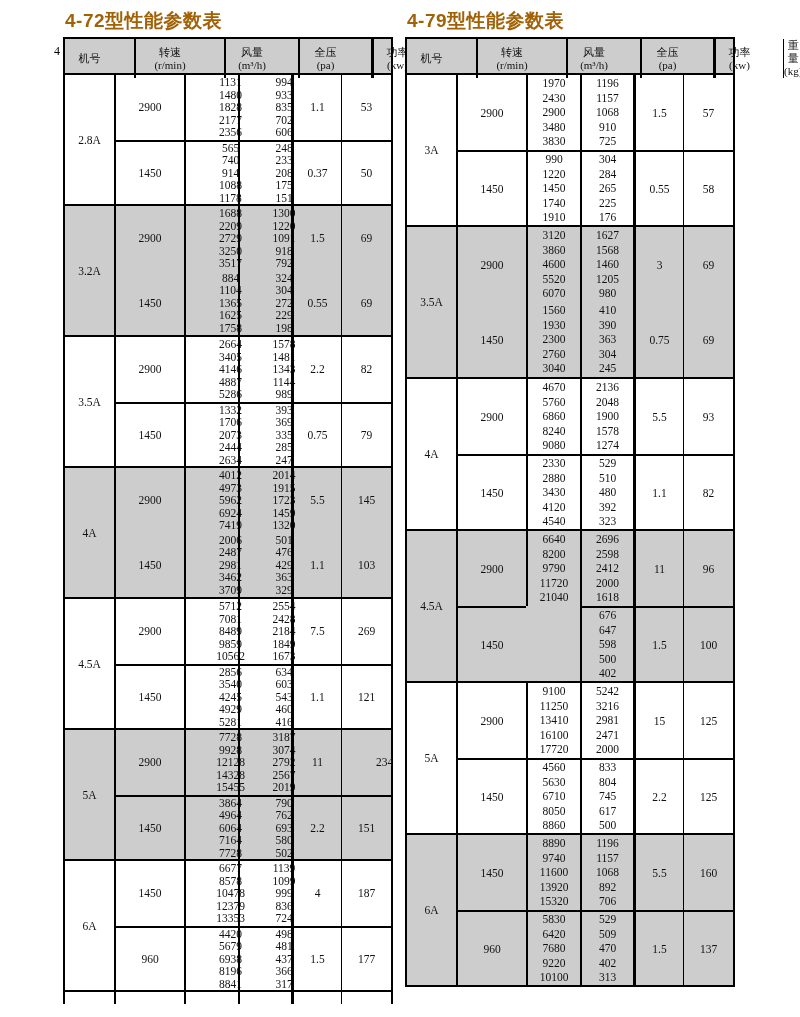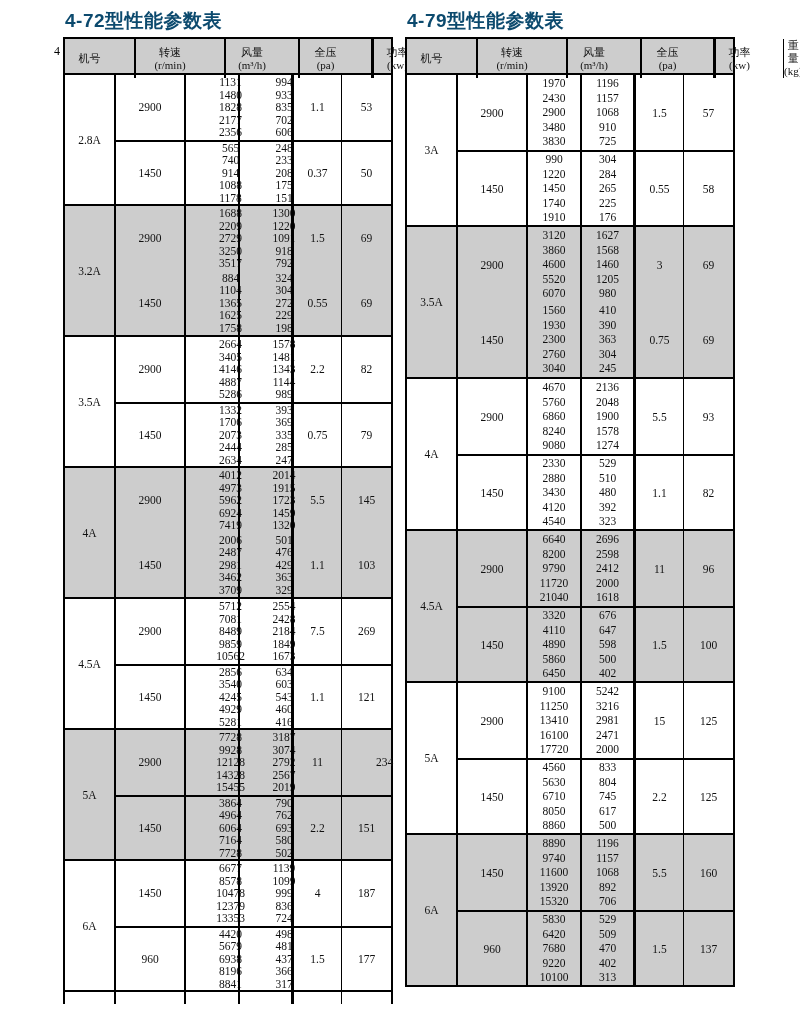--- a/index.html
+++ b/index.html
@@ -6,21 +6,21 @@
   body{
     width:800px;height:1017px;position:relative;background:#ffffff;
     font-family:"Liberation Serif", serif;color:#111;
     -webkit-font-smoothing:antialiased;
   }
   .table-wrap{position:absolute;width:330px;}
   #t1{left:63px;top:10px;}
   #t2{left:405px;top:10px;}
   .tbl-title{
     font-family:"Liberation Sans", sans-serif;font-weight:bold;
-    font-size:19px;line-height:22px;color:#0c4a6e;margin:0 0 5px 2px;letter-spacing:0.5px;
+    font-size:19px;line-height:22px;color:#a16207;margin:0 0 5px 2px;letter-spacing:0.5px;
     white-space:nowrap;
   }
   .tbl{border:2px solid #000;background:#fff;}
   .hdr,.section,.stubs{
     display:grid;
     grid-template-columns:49px 70px 54px 53px 50px 1fr;
   }
   .hdr{height:34px;background:#cdcdcd;border-bottom:2px solid #000;gap:20px;}
   .hcell{
     display:flex;flex-direction:column;justify-content:center;align-items:center;
@@ -504,27 +504,20 @@
         <div class="cell vals bL2" style="grid-area: 1 / 4;">
           <div>2696</div>
           <div>2598</div>
           <div>2412</div>
           <div>2000</div>
           <div>1618</div>
         </div>
         <div class="cell bL3" style="grid-area: 1 / 5;">11</div>
         <div class="cell bL1" style="grid-area: 1 / 6;">96</div>
         <div class="cell bL2 divtop" style="grid-area: 2 / 2;">1450</div>
-        <div class="cell vals bL2 divtop" style="grid-area: 2 / 3;">
-          <div>3320</div>
-          <div>4110</div>
-          <div>4890</div>
-          <div>5860</div>
-          <div>6450</div>
-        </div>
         <div class="cell vals bL2 divtop" style="grid-area: 2 / 4;">
           <div>676</div>
           <div>647</div>
           <div>598</div>
           <div>500</div>
           <div>402</div>
         </div>
         <div class="cell bL3 divtop" style="grid-area: 2 / 5;">1.5</div>
         <div class="cell bL1 divtop" style="grid-area: 2 / 6;">100</div>
       </div>

